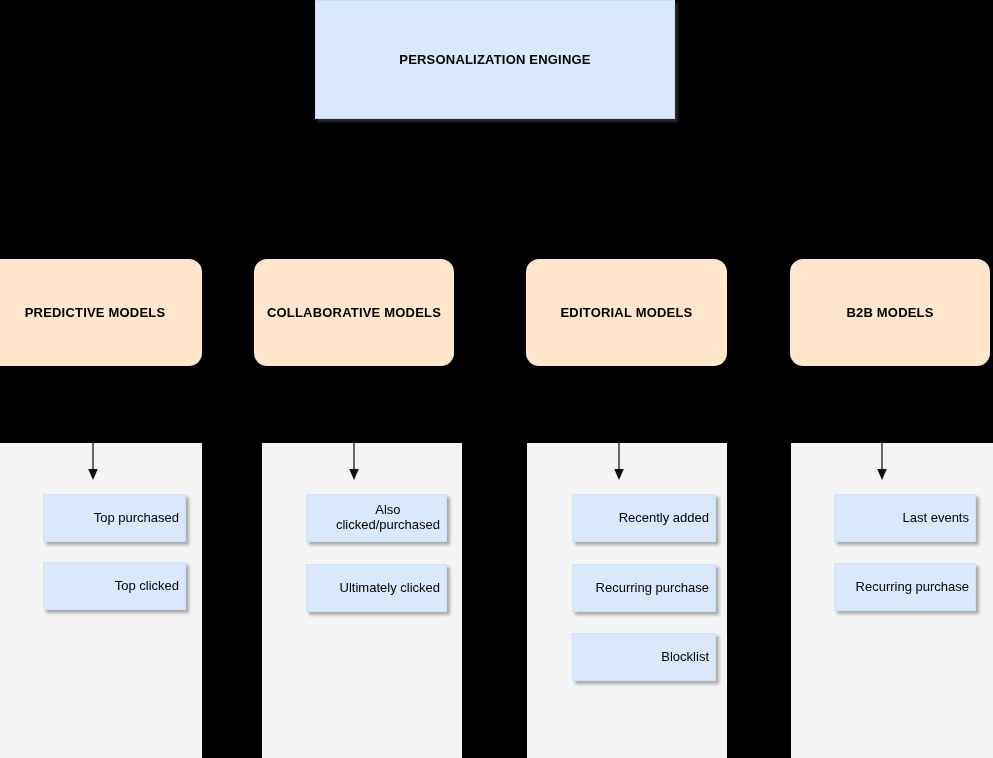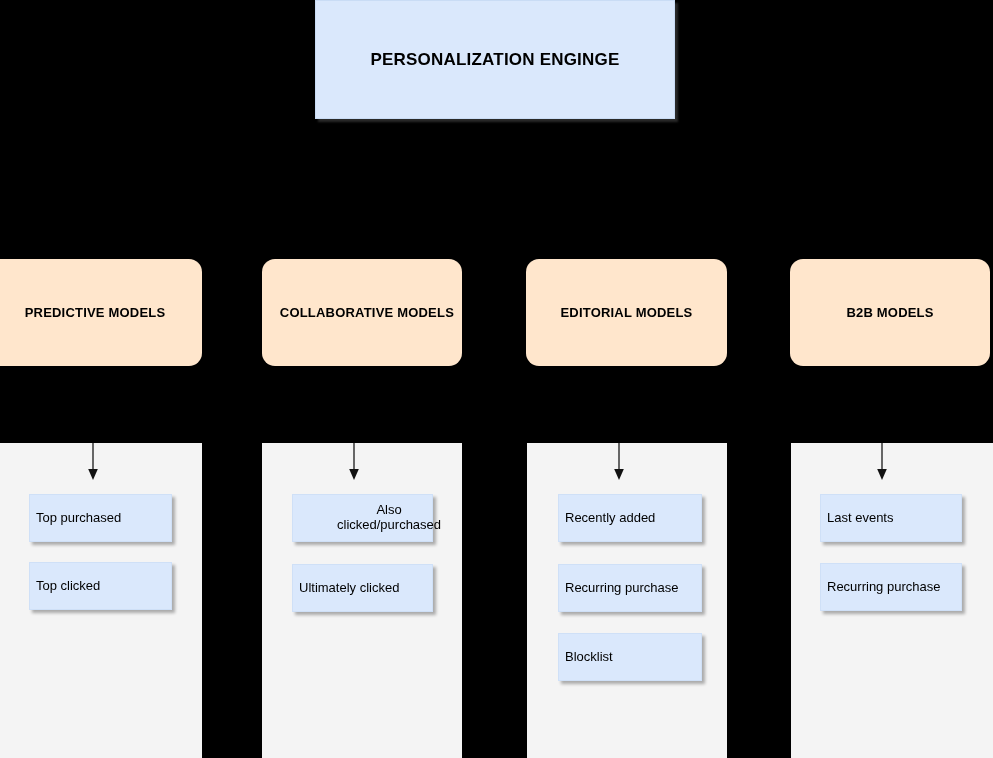--- a/index.html
+++ b/index.html
@@ -27,21 +27,21 @@
     height: 119px;
     background: #dae8fc;
     border: 1px solid #c9dcf5;
     box-sizing: border-box;
     box-shadow: 3px 3px 2px rgba(255,255,255,0.16);
     display: flex;
     align-items: center;
     justify-content: center;
   }
   .engine-label {
-    font-size: 17px;
+    font-size: 13px;
     font-weight: bold;
     color: #000000;
     letter-spacing: 0.2px;
     text-align: right;
   }
 
   
   .model-box {
     position: absolute;
     top: 259px;
@@ -83,21 +83,22 @@
   
   .item-box {
     position: absolute;
     height: 48px;
     background: #dae8fc;
     border: 1px solid #cfe0f7;
     box-sizing: border-box;
     box-shadow: 3px 3px 3px rgba(0,0,0,0.30);
     display: flex;
     align-items: center;
-    justify-content: flex-start;
+    justify-content: flex-end;
+    margin-left: 14px;
   }
   .item-label {
     font-size: 13px;
     color: #000000;
     text-align: center;
     line-height: 1.15;
     padding: 0 6px;
   }
 </style>
 </head>
@@ -122,21 +123,21 @@
         <span class="item-label">Top purchased</span>
       </div>
       <div class="item-box" style="left: 29px; width: 143px; top: 562px;">
         <span class="item-label">Top clicked</span>
       </div>
       <div class="column-panel" style="left: 262px; width: 200px;"></div>
       <div class="arrow" style="left: 346px; top: 443px;"><svg width="16" height="40" viewBox="0 0 16 40">
           <line x1="8" y1="0" x2="8" y2="27" stroke="#666666" stroke-width="2"></line>
           <polygon points="8,37 3.2,26 12.8,26" fill="#111111"></polygon>
         </svg></div>
-      <div class="model-box" style="left: 262px; width: 200px; justify-content: flex-end;">
+      <div class="model-box" style="left: 254px; width: 200px;">
         <span class="model-label">COLLABORATIVE MODELS</span>
       </div>
       <div class="item-box" style="left: 292px; width: 141px; top: 494px; padding-left: 38px;">
         <span class="item-label">Also clicked/purchased</span>
       </div>
       <div class="item-box" style="left: 292px; width: 141px; top: 564px;">
         <span class="item-label">Ultimately clicked</span>
       </div>
       <div class="column-panel" style="left: 527px; width: 200px;"></div>
       <div class="arrow" style="left: 611px; top: 443px;"><svg width="16" height="40" viewBox="0 0 16 40">

